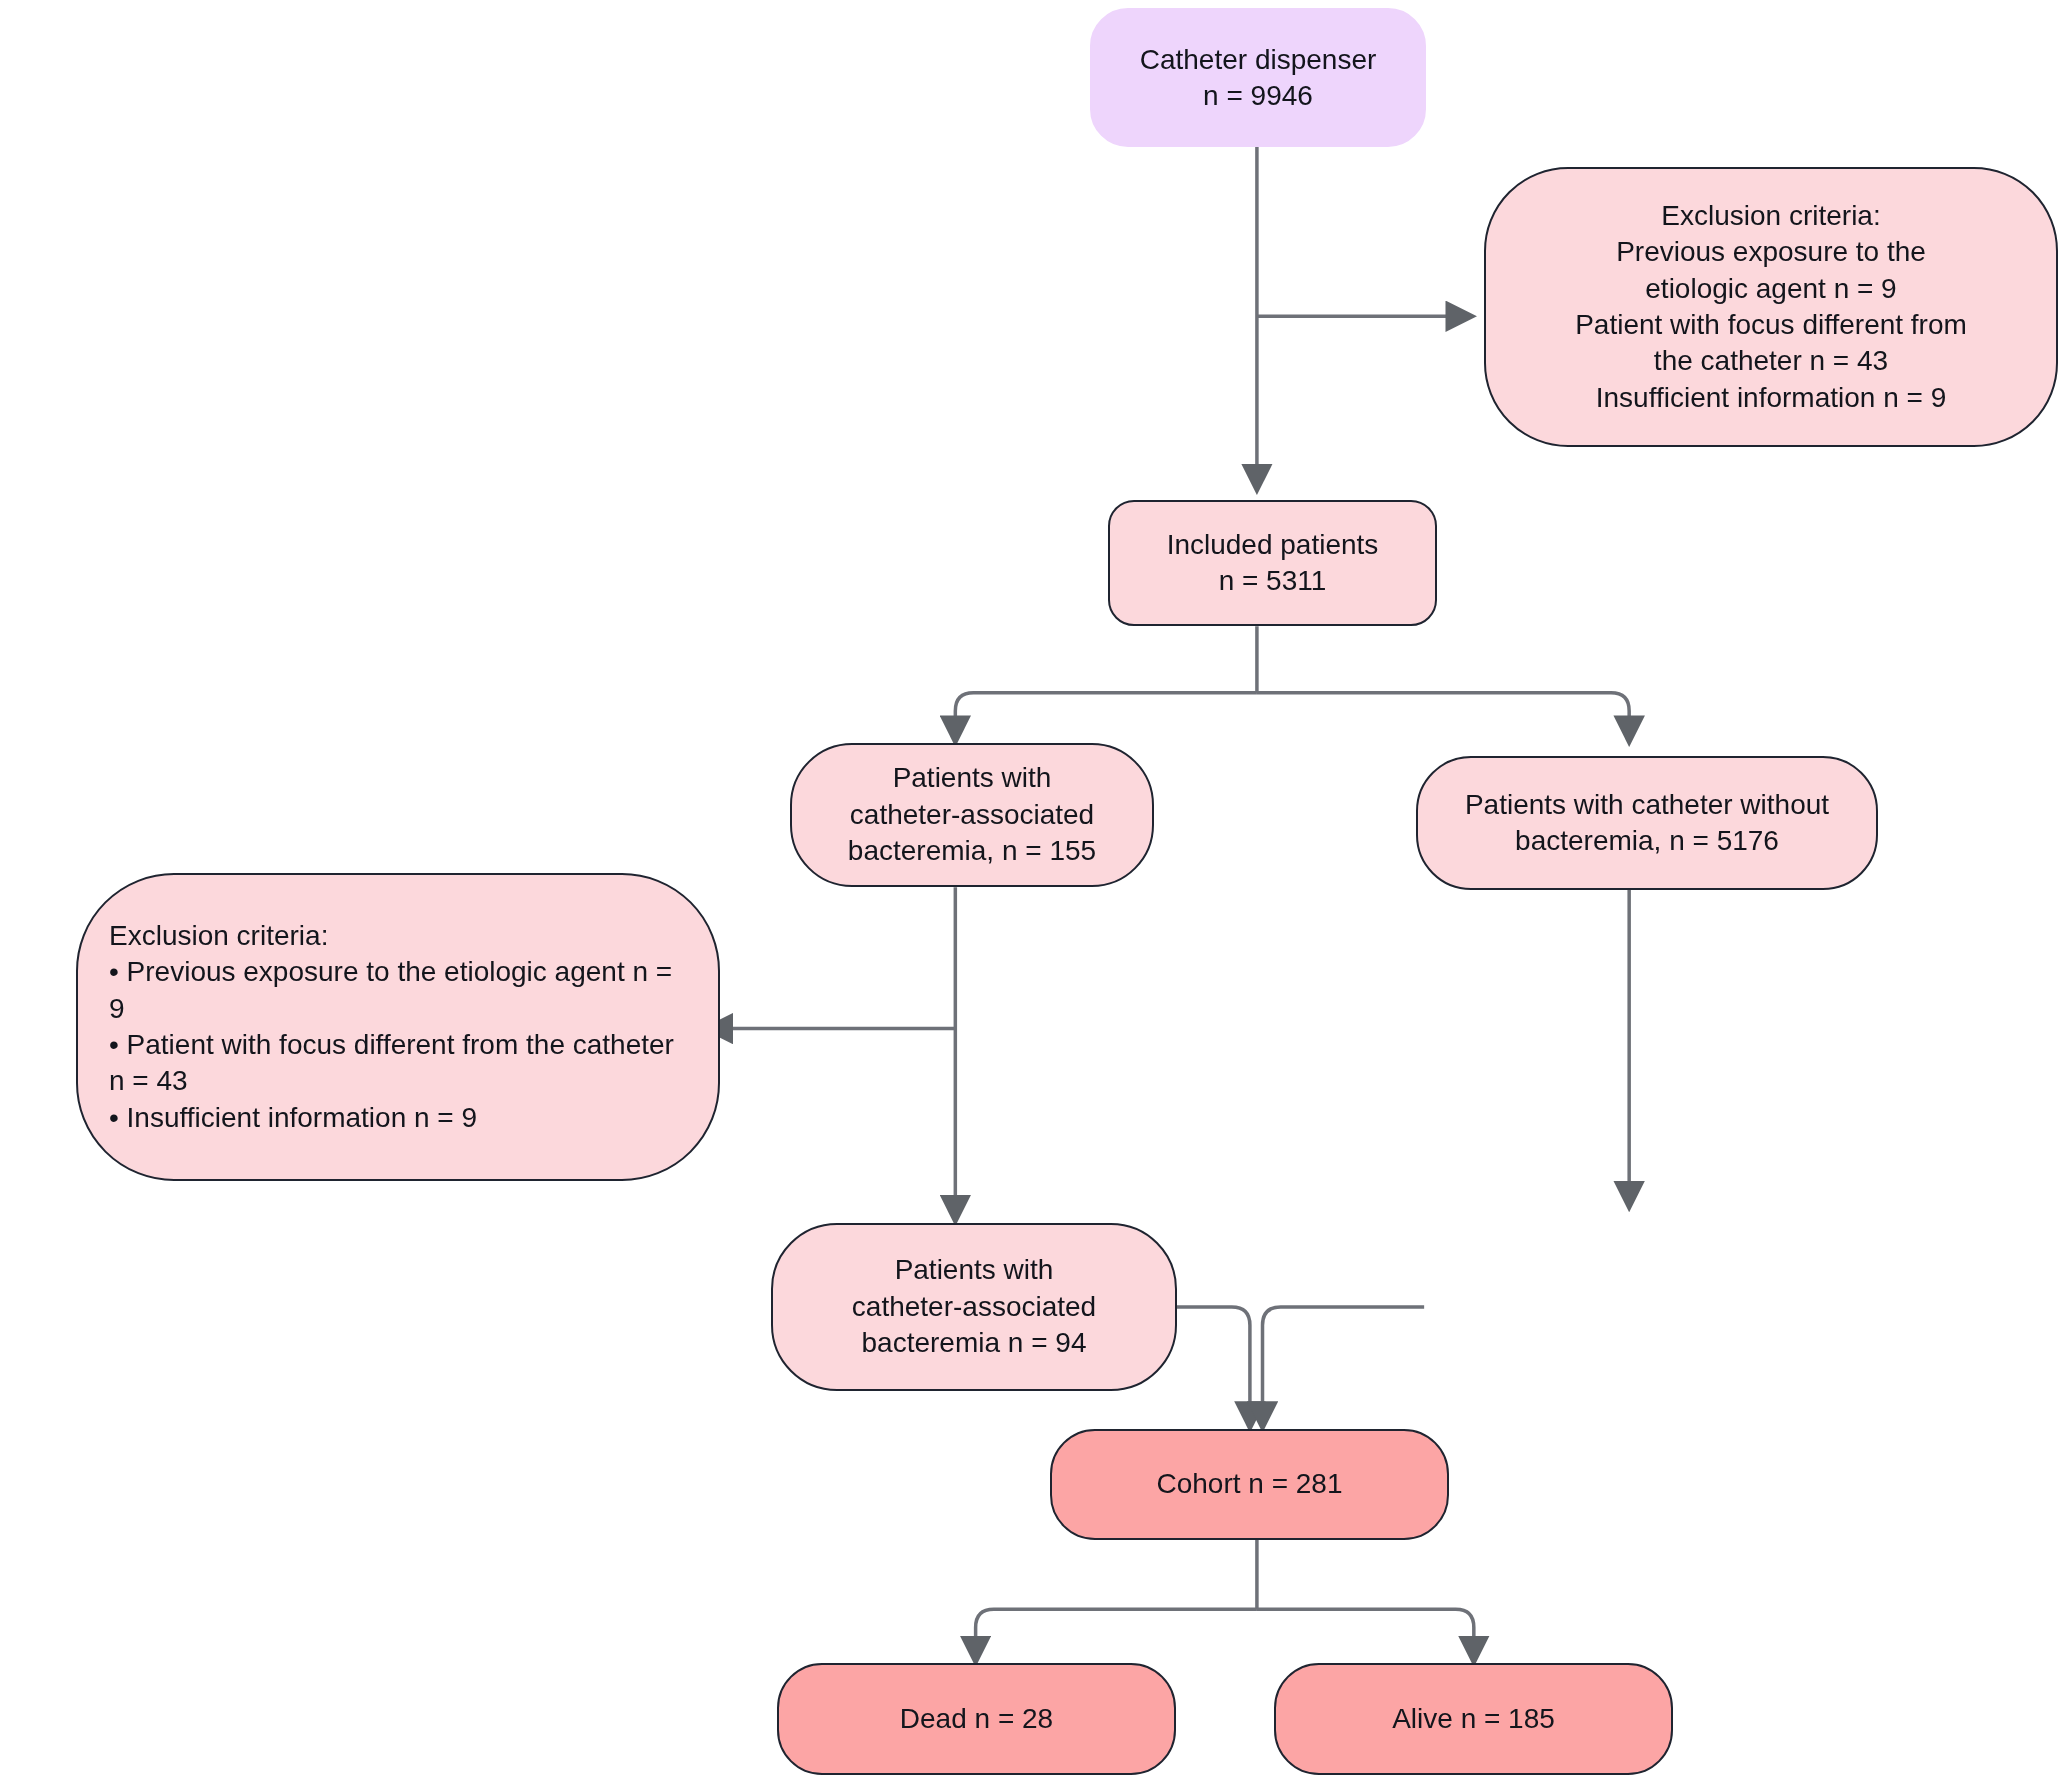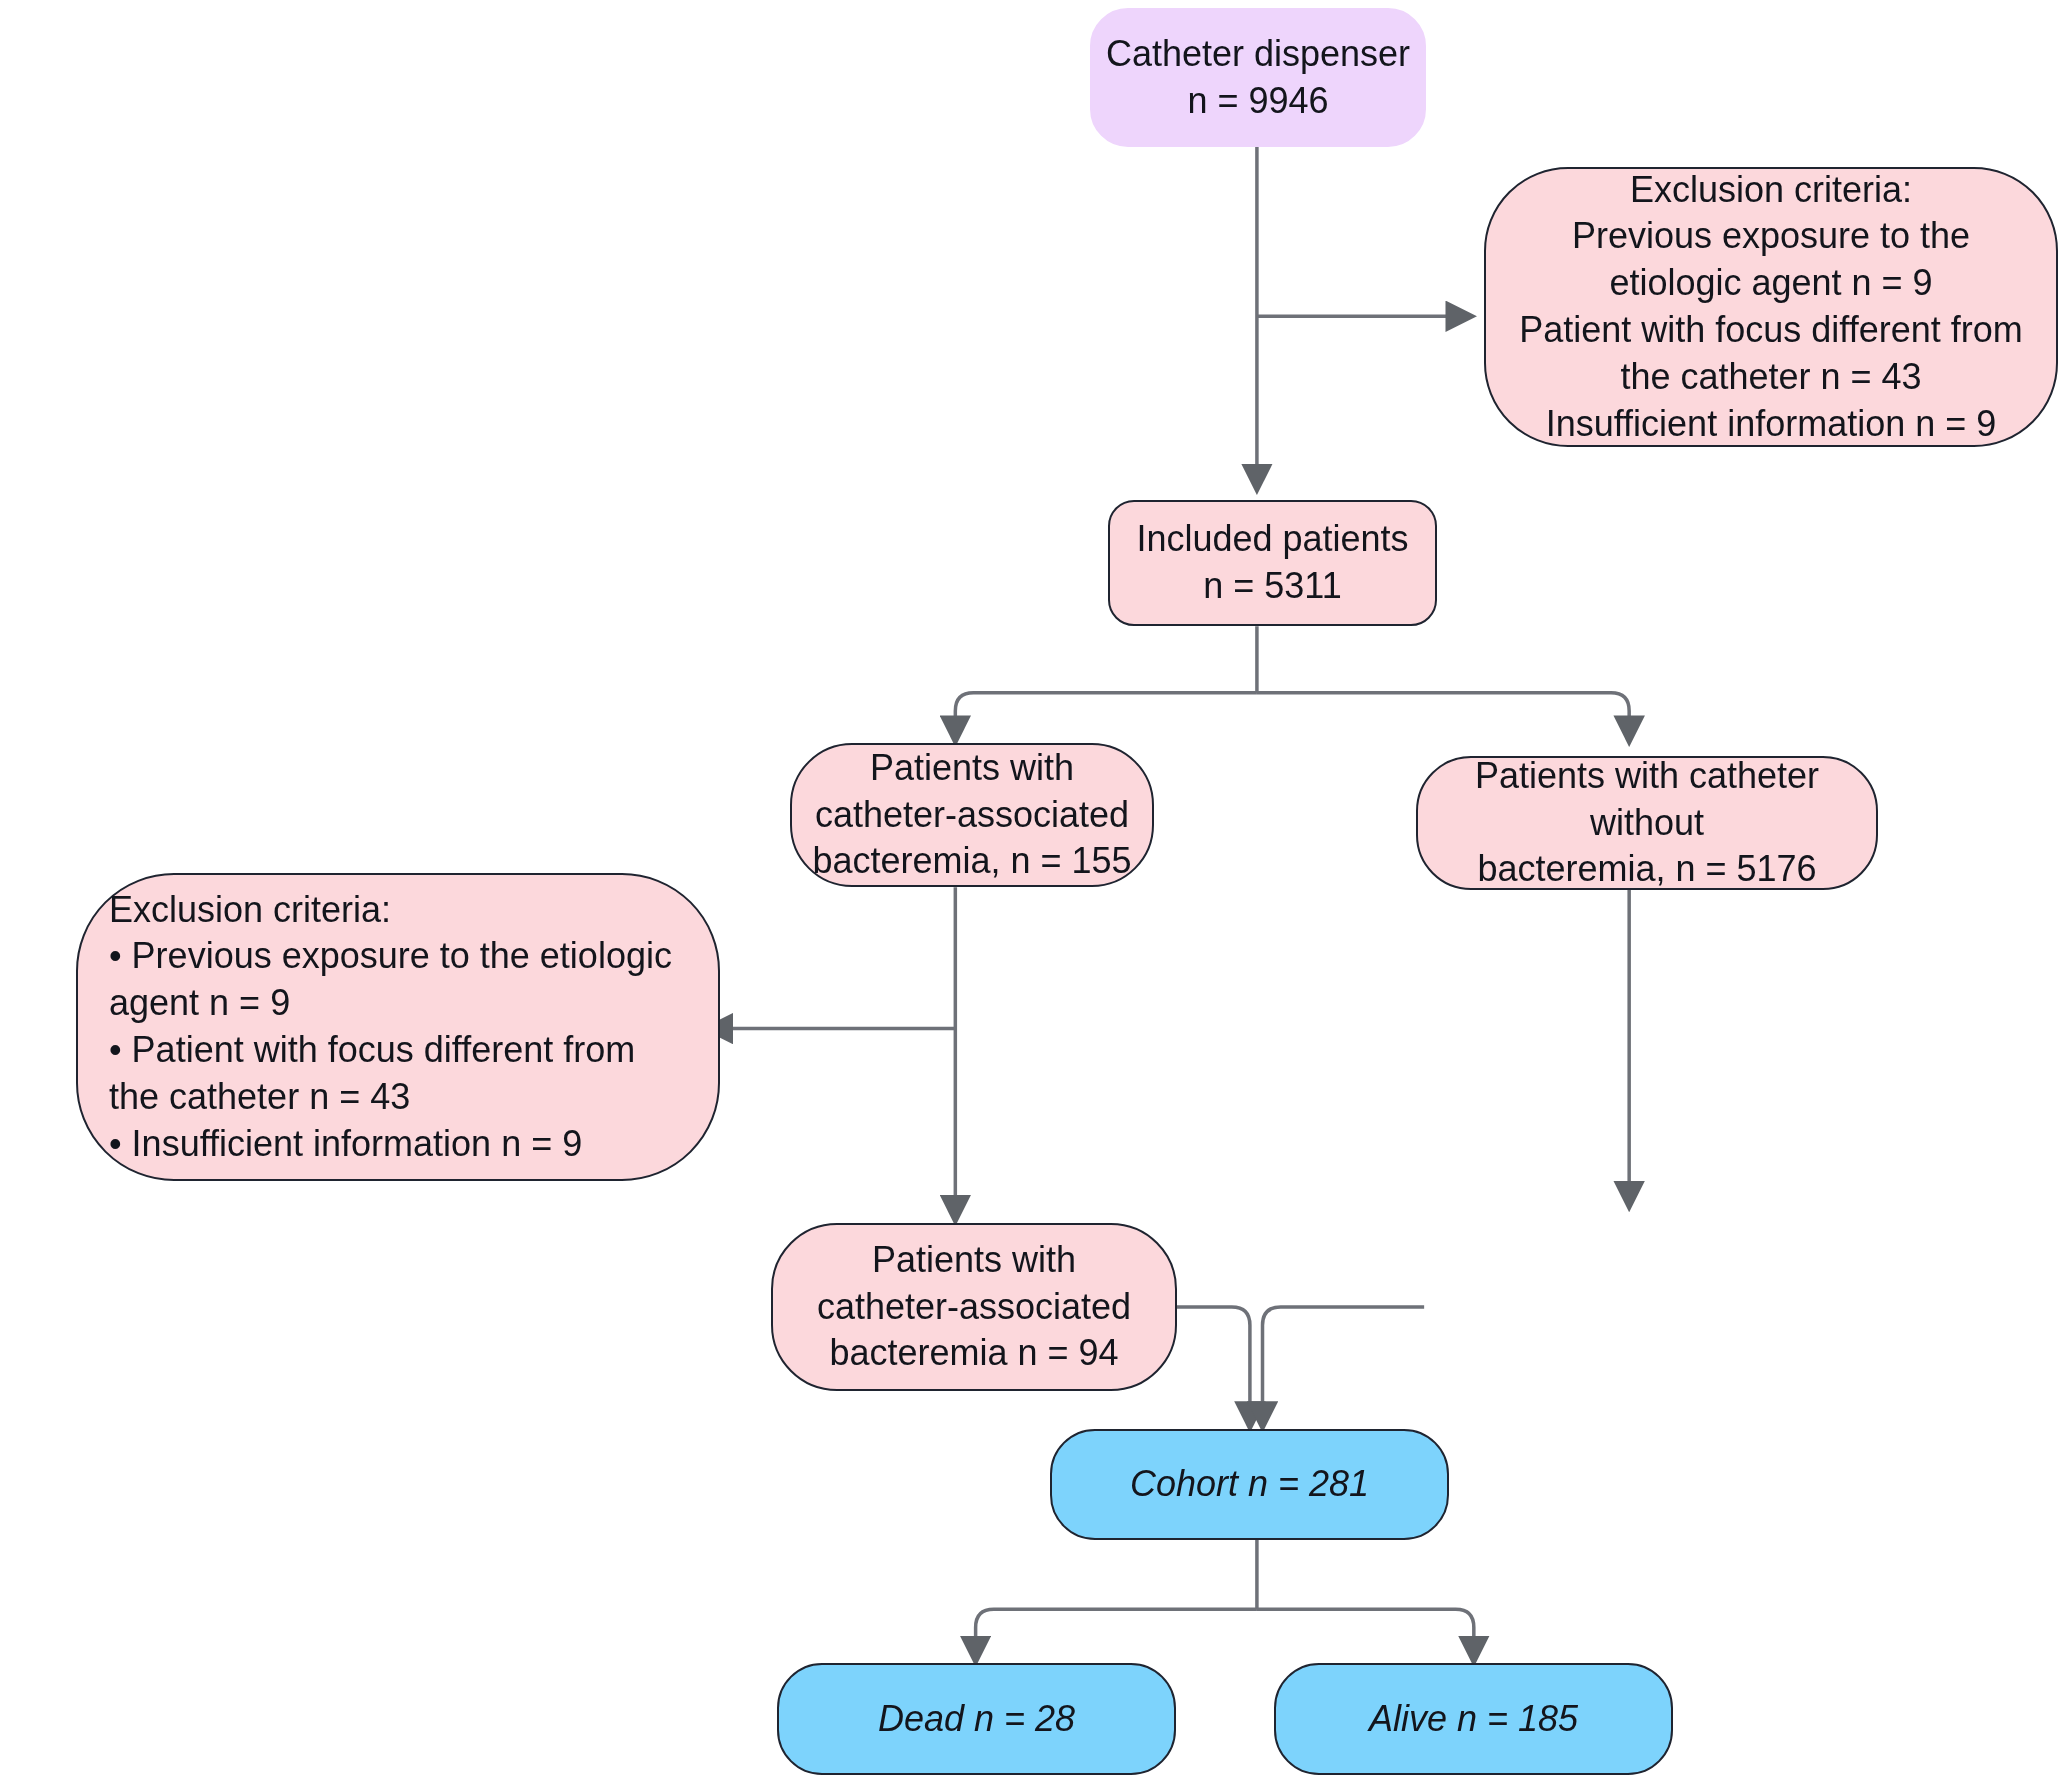--- a/index.html
+++ b/index.html
@@ -29,27 +29,27 @@
   }
   .node {
     position: absolute;
     box-sizing: border-box;
     display: flex;
     align-items: center;
     justify-content: center;
     text-align: center;
     border: 2.1px solid #1f2430;
     color: #13151c;
-    font-size: 36px;
+    font-size: 28px;
     line-height: 1.30;
     padding: 7px 12.6px;
     white-space: pre-line;
   }
   .node.pink   { background: #fcd8dc; margin-left: 16px; }
-  .node.green  { background: #7dd3fc; font-style: italic; }
+  .node.green  { background: #fca5a5; }
   .node.purple { background: #eed5fc; border-color: #eed5fc; }
   .node.bullets {
     text-align: left;
     white-space: pre-line;
   }
   .node-label { display: block; width: 100%; }
 </style>
 </head>
 <body>
 

